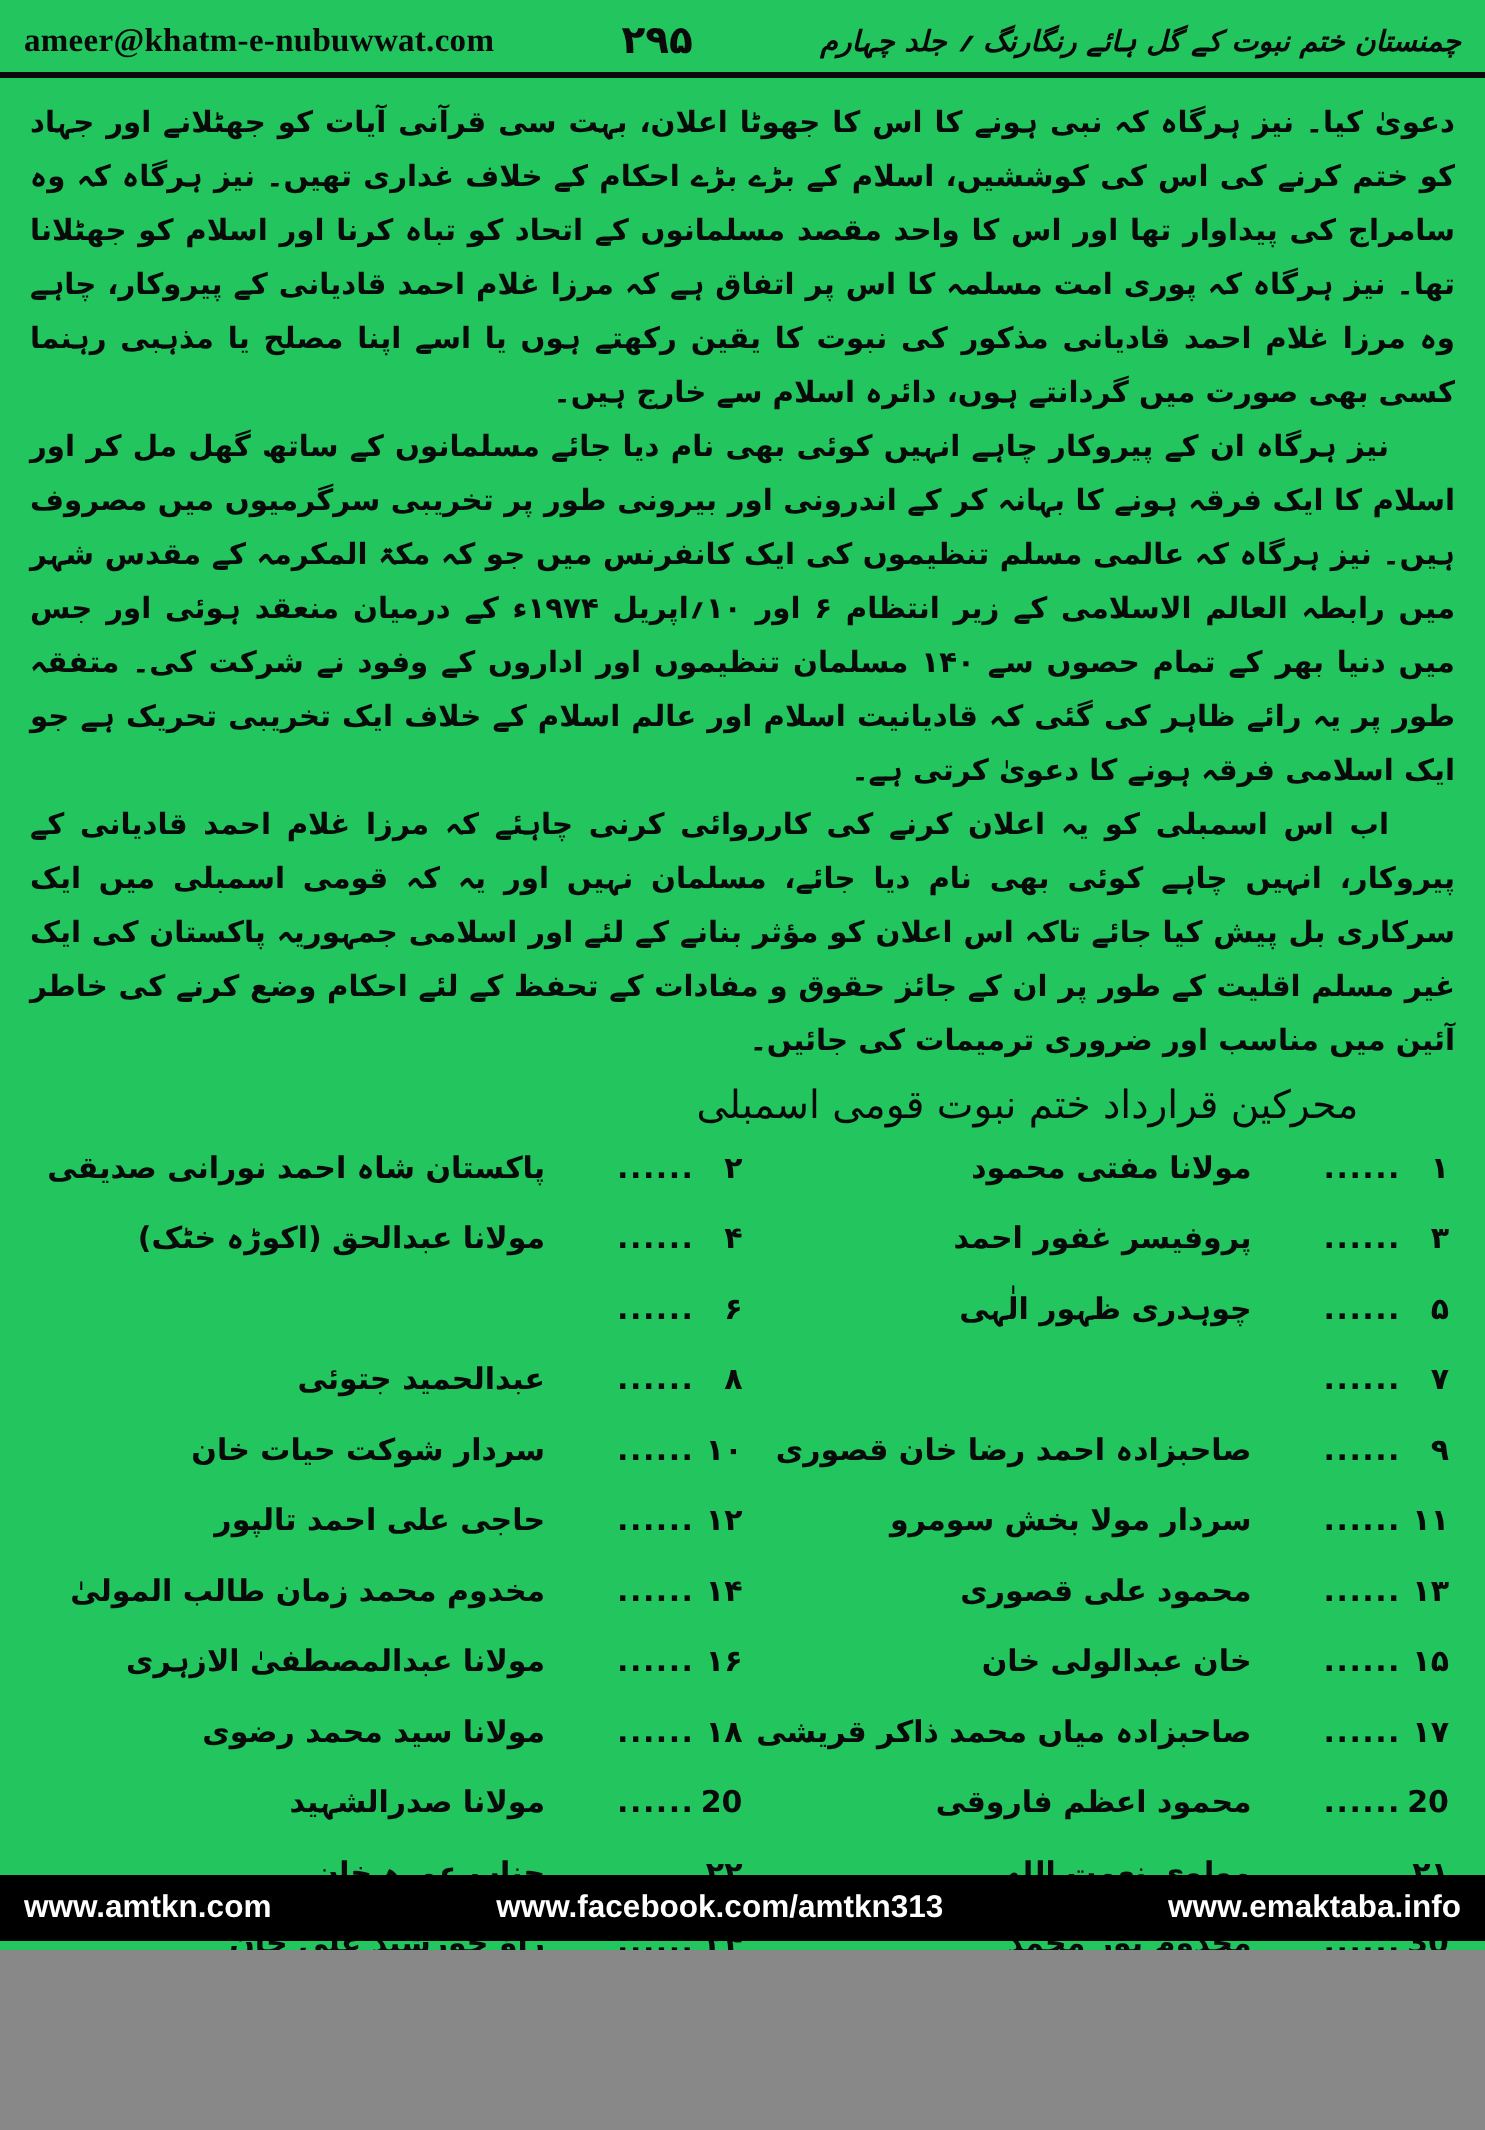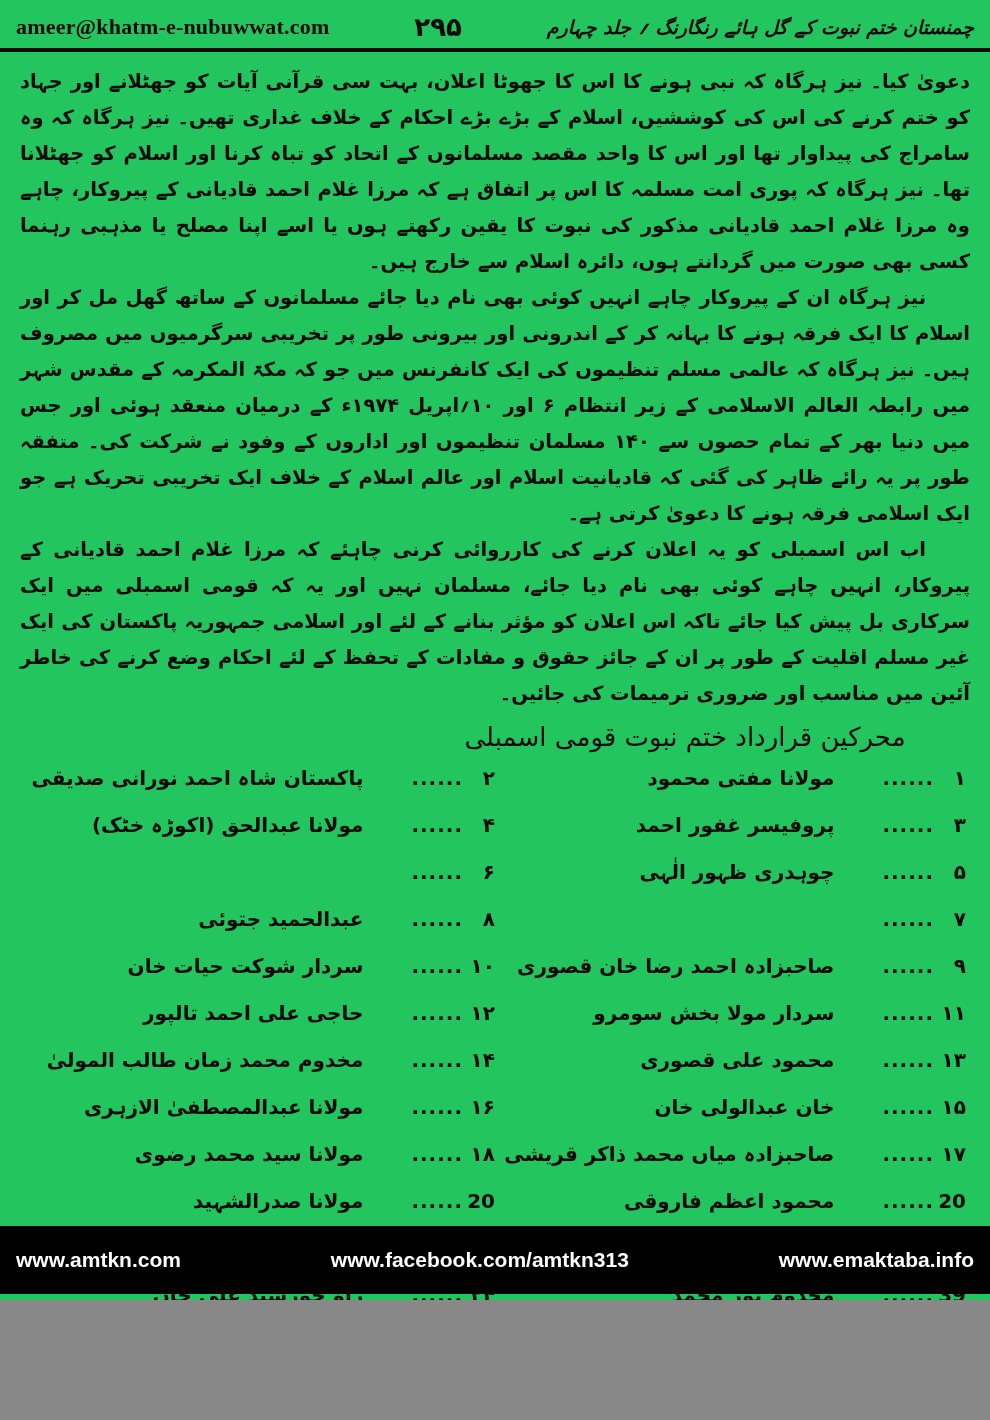--- a/index.html
+++ b/index.html
@@ -38,21 +38,21 @@
     display:flex; direction:rtl; align-items:baseline;
     height:47px; font-size:20px; font-weight:bold; white-space:nowrap;
   }
   .num { min-width:30px; text-align:right; }
   .dots { letter-spacing:1px; margin:0 2px; }
   .name { margin-right:46px; }
   
   .ftr {
     position:absolute; left:0; right:0; bottom:6px; height:36px;
     background:#000; color:#fff; display:flex; justify-content:space-between;
-    align-items:center; padding:16px 16px; direction:ltr;
+    align-items:center; padding:4px 16px; direction:ltr;
     font-family:"Liberation Sans", sans-serif; font-weight:bold; font-size:21px;
   }
 </style>
 </head>
 <body>
 
 <div class="page">
 
   <div class="hdr">
     <span class="hdr-email">ameer@khatm-e-nubuwwat.com</span>
@@ -119,21 +119,21 @@
           <span class="num">20</span>
           <span class="dots">......</span>
           <span class="name">محمود اعظم فاروقی</span>
         </div>
       <div class="row">
           <span class="num">۲۱</span>
           <span class="dots">......</span>
           <span class="name">مولوی نعمت اللہ</span>
         </div>
       <div class="row">
-          <span class="num">39</span>
+          <span class="num">30</span>
           <span class="dots">......</span>
           <span class="name">مخدوم نور محمد</span>
         </div>
     </div>
 
     <div class="col">
       <div class="row">
           <span class="num">۲</span>
           <span class="dots">......</span>
           <span class="name">پاکستان شاہ احمد نورانی صدیقی</span>

